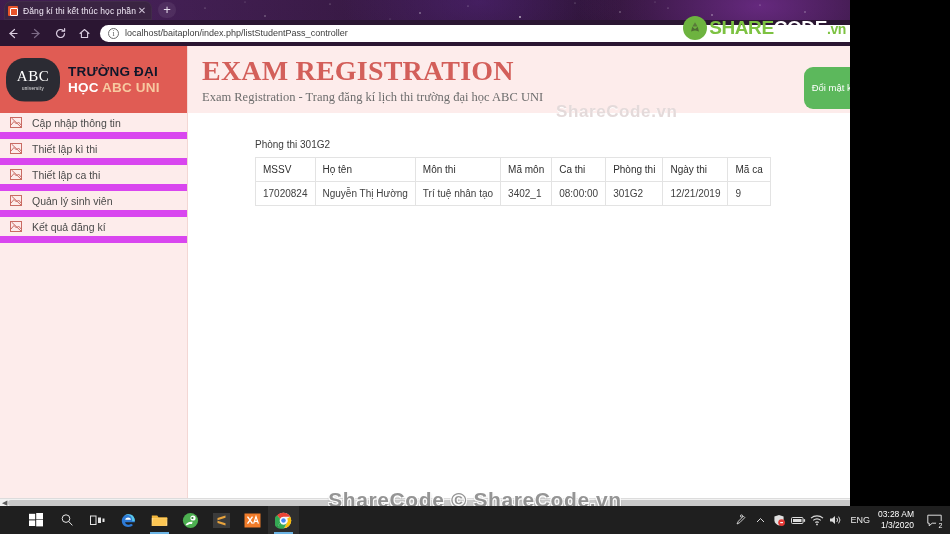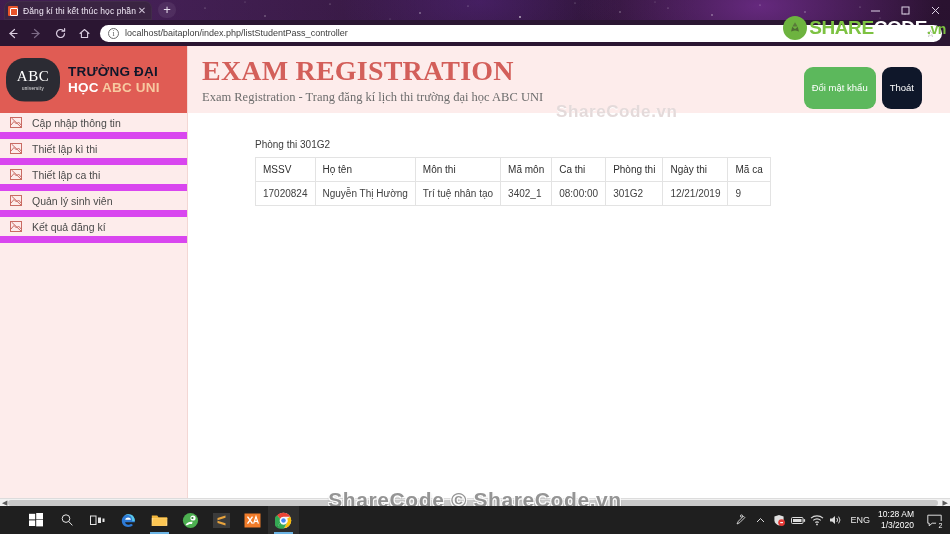--- a/index.html
+++ b/index.html
@@ -6,21 +6,21 @@
   html, body {
     width: 950px; height: 534px;
     overflow: hidden;
     font-family: "Liberation Sans", sans-serif;
   }
   body { background: #000; position: relative; }
 
   
   .browser-window {
     position: absolute; left: 0; top: 0;
-    width: 950px; height: 506px;
+    width: 850px; height: 506px;
     background: #1b0d26;
     background-image:
       radial-gradient(ellipse 260px 120px at 760px 6px, rgba(150,60,190,0.55), transparent 70%),
       radial-gradient(ellipse 200px 90px at 480px 2px, rgba(90,40,140,0.45), transparent 70%),
       radial-gradient(circle at 120px 8px, rgba(120,60,160,0.35), transparent 60%),
       linear-gradient(180deg,#2a1230 0%, #1a0c22 100%);
     overflow: hidden;
   }
   .stars { position:absolute; left:0; top:0; width:950px; height:46px; pointer-events:none; }
 
@@ -627,21 +627,21 @@
     </div>
     <div class="tray-ico">
       <svg width="14" height="12" viewBox="0 0 14 12">
         <path d="M1 4.4 H3.2 L6 2 V10 L3.2 7.6 H1 Z" fill="#dcdcdc"></path>
         <path d="M7.8 4 A3.2 3.2 0 0 1 7.8 8" fill="none" stroke="#dcdcdc" stroke-width="1"></path>
         <path d="M9.6 2.6 A5.4 5.4 0 0 1 9.6 9.4" fill="none" stroke="#dcdcdc" stroke-width="1"></path>
       </svg>
     </div>
     <div class="tray-lang">ENG</div>
     <div class="tray-clock">
-      <div>10:28 AM</div>
+      <div>03:28 AM</div>
       <div>1/3/2020</div>
     </div>
     <div class="tray-action">
       <svg width="15" height="13" viewBox="0 0 15 13">
         <path d="M0.8 1.2 H14.2 V9.2 H5.2 L2.2 11.8 V9.2 H0.8 Z" fill="none" stroke="#dcdcdc" stroke-width="1"></path>
       </svg>
       <span class="tray-badge">2</span>
     </div>
   </div>
 </div>

